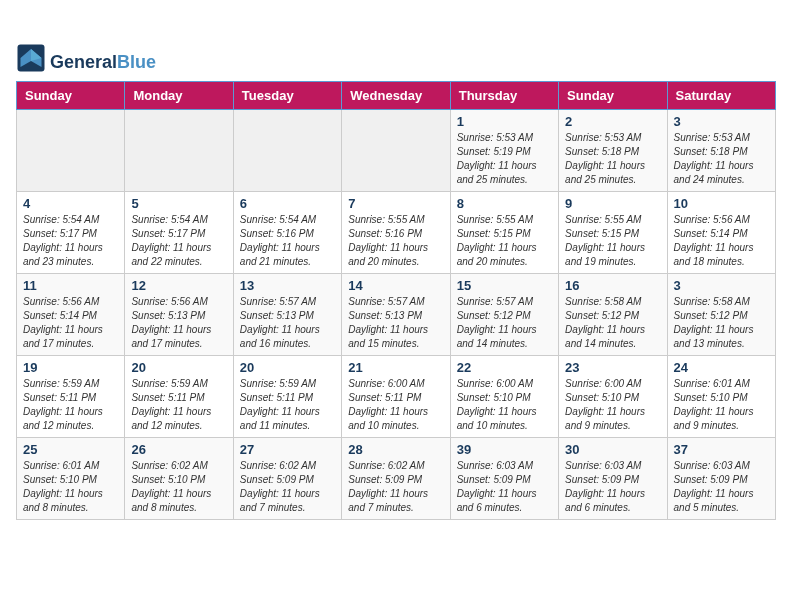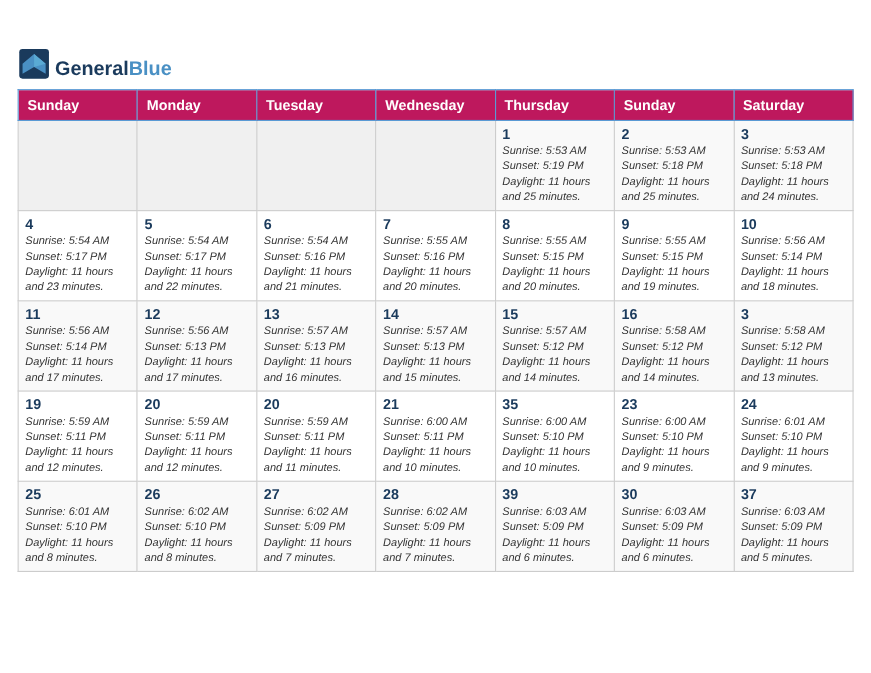--- a/index.html
+++ b/index.html
@@ -212,21 +212,21 @@
         </td>
         <td>
           <span class="day-num">20</span>
           <div class="day-detail">Sunrise: 5:59 AM<br>Sunset: 5:11 PM<br>Daylight: 11 hours and 11 minutes.</div>
         </td>
         <td>
           <span class="day-num">21</span>
           <div class="day-detail">Sunrise: 6:00 AM<br>Sunset: 5:11 PM<br>Daylight: 11 hours and 10 minutes.</div>
         </td>
         <td>
-          <span class="day-num">35</span>
+          <span class="day-num">22</span>
           <div class="day-detail">Sunrise: 6:00 AM<br>Sunset: 5:10 PM<br>Daylight: 11 hours and 10 minutes.</div>
         </td>
         <td>
           <span class="day-num">23</span>
           <div class="day-detail">Sunrise: 6:00 AM<br>Sunset: 5:10 PM<br>Daylight: 11 hours and 9 minutes.</div>
         </td>
         <td>
           <span class="day-num">24</span>
           <div class="day-detail">Sunrise: 6:01 AM<br>Sunset: 5:10 PM<br>Daylight: 11 hours and 9 minutes.</div>
         </td>

